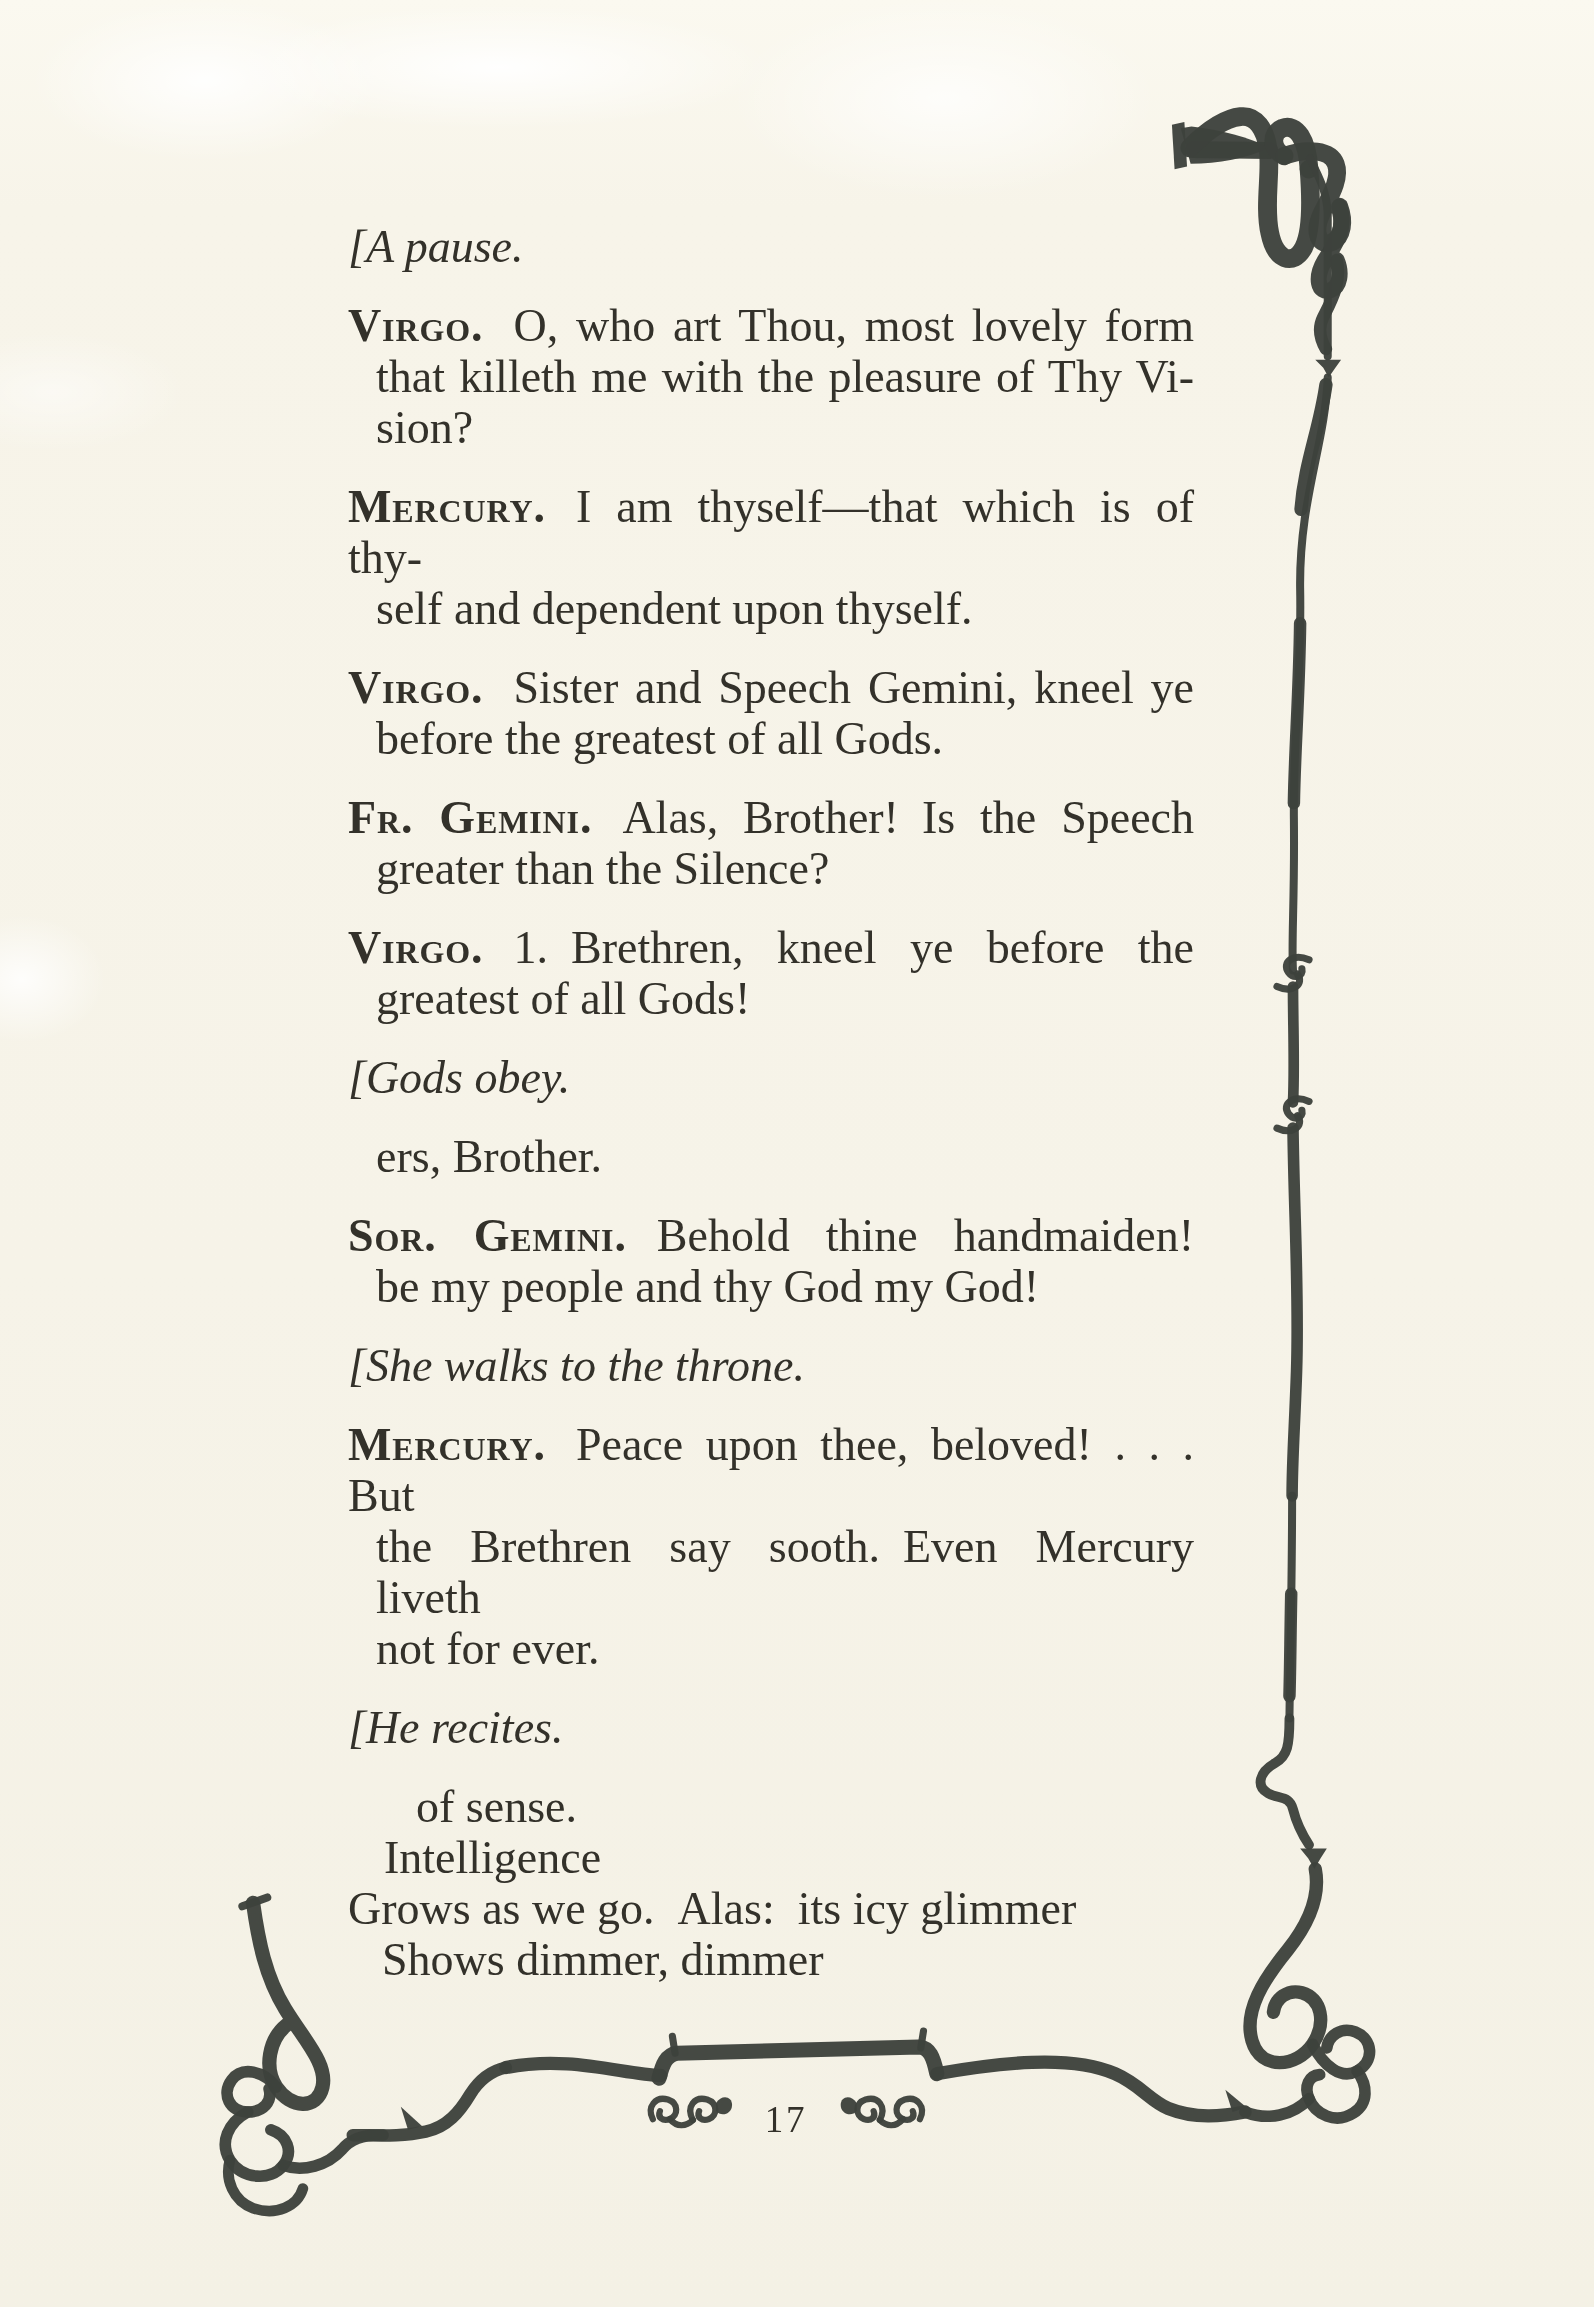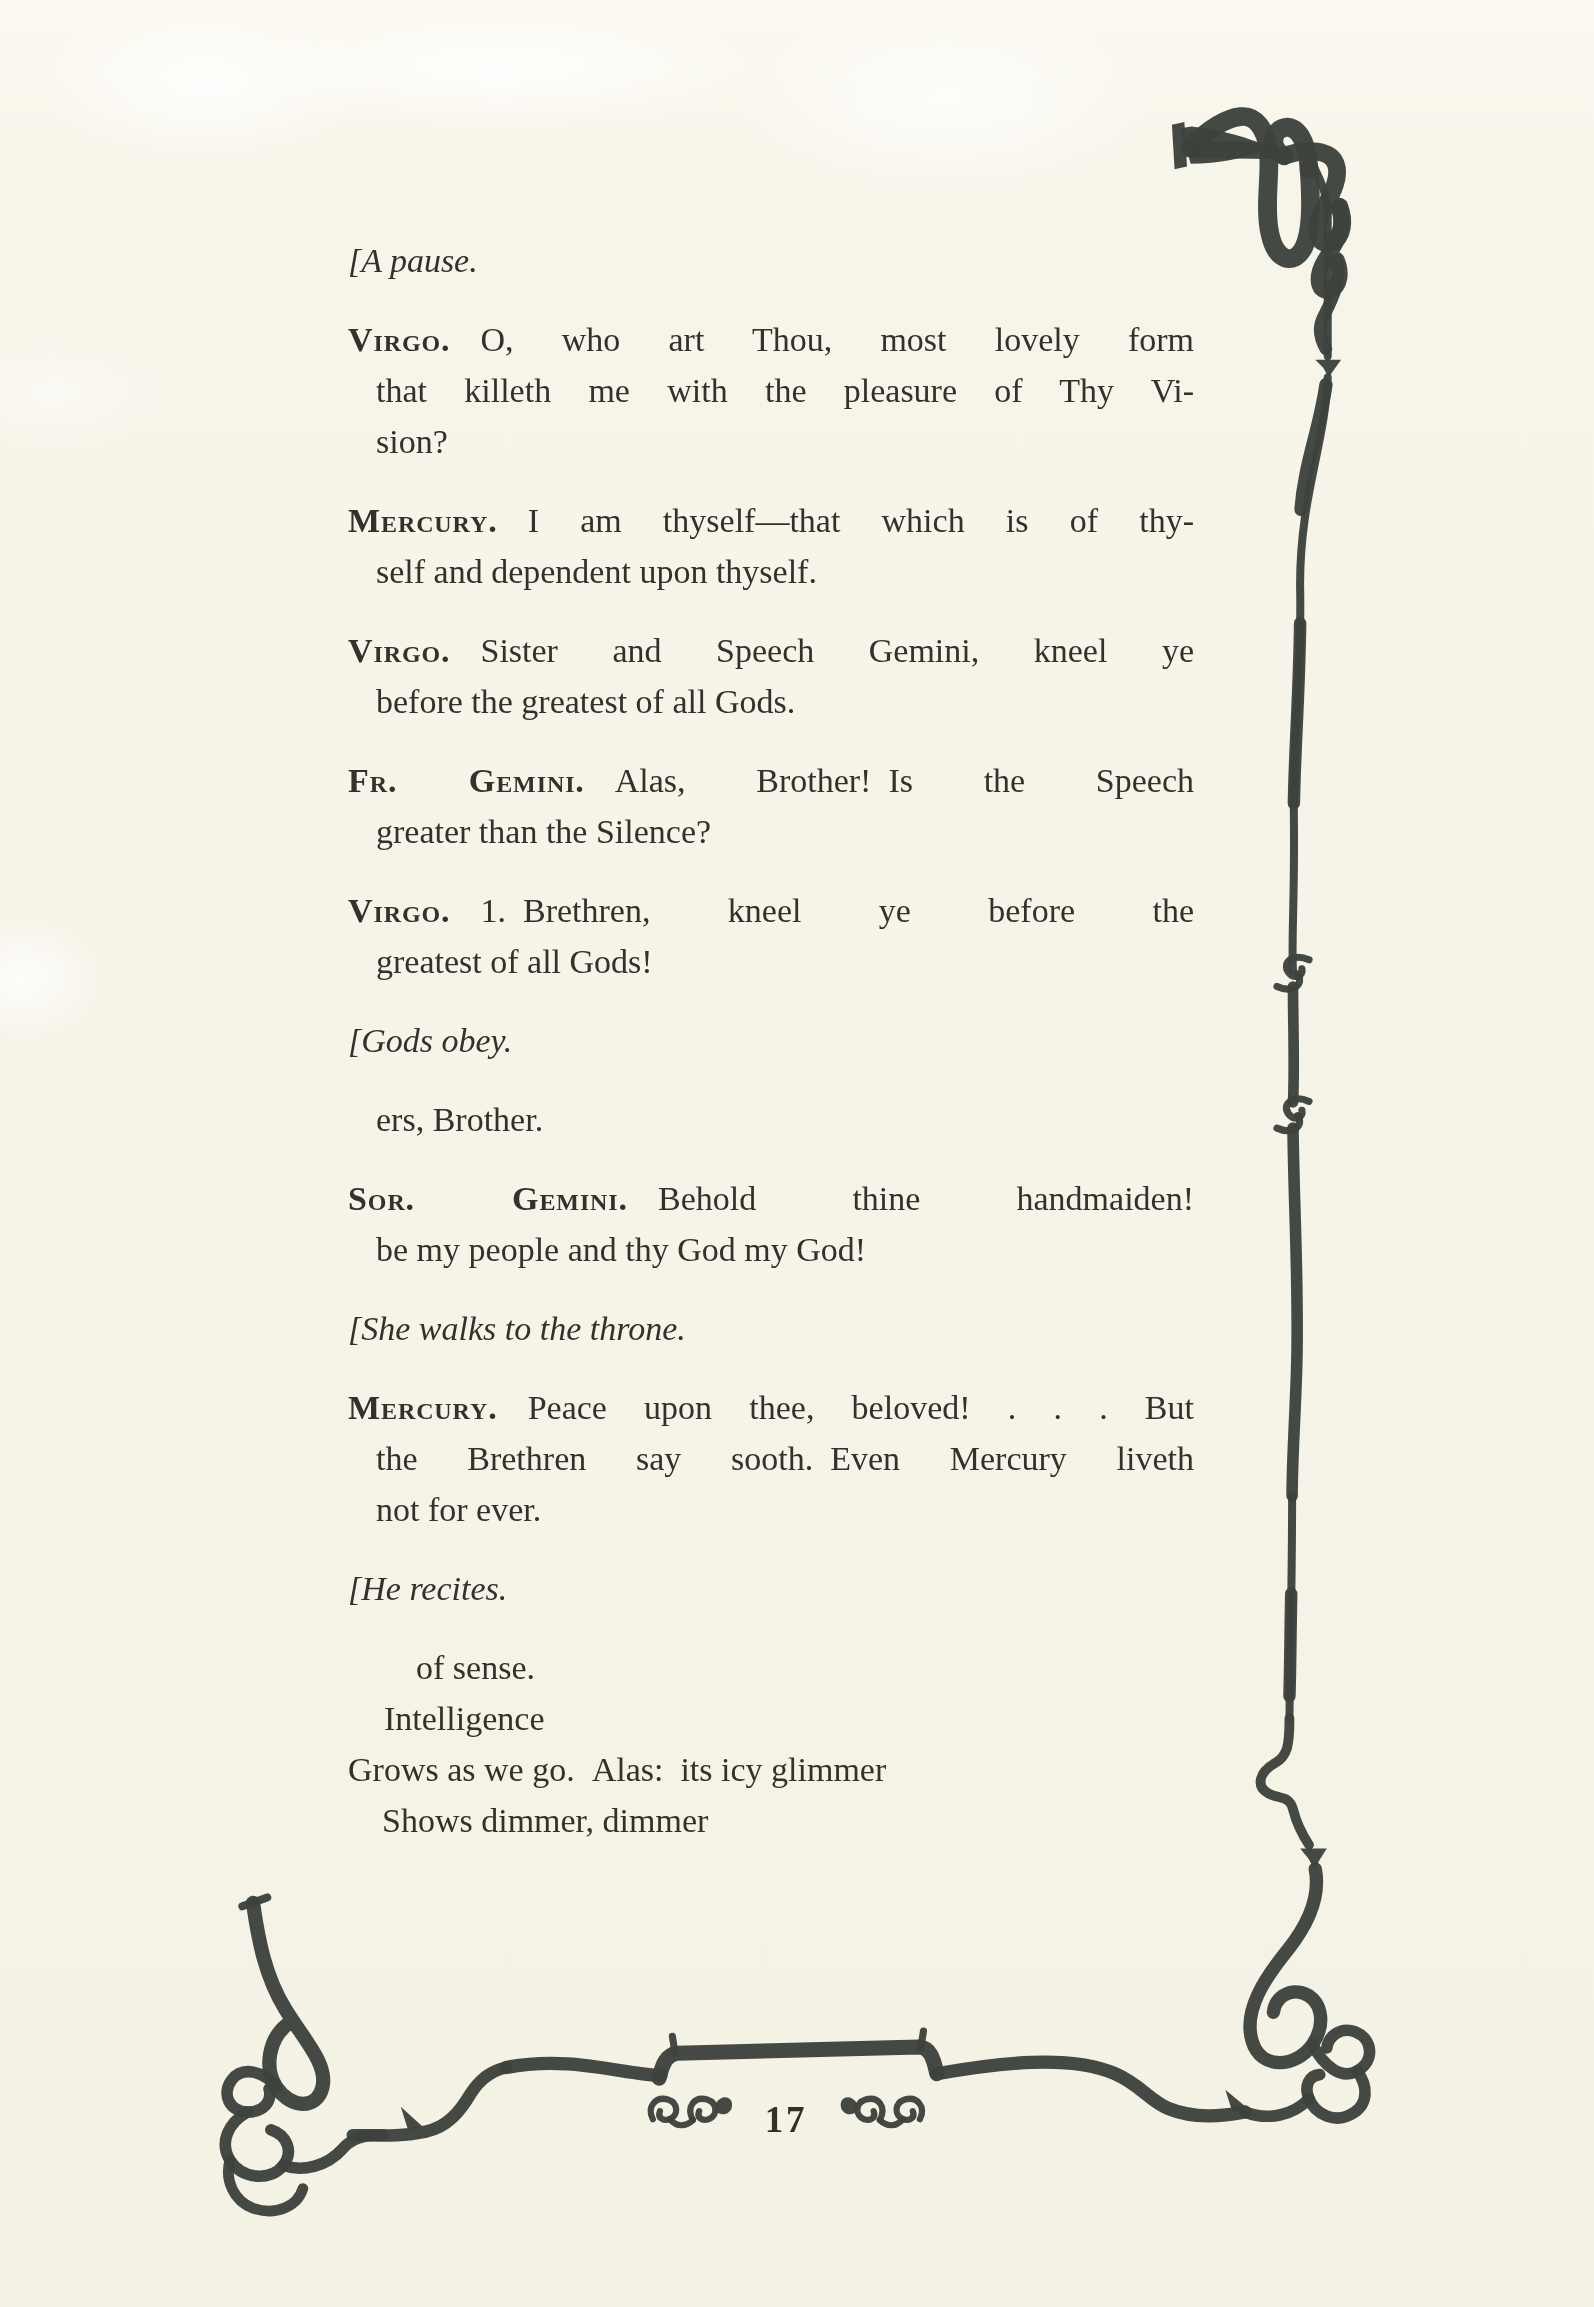--- a/index.html
+++ b/index.html
@@ -7,30 +7,30 @@
     position:relative;width:1595px;height:2307px;overflow:hidden;
     font-family:"Liberation Serif",serif;color:#33312a;
     background:
       radial-gradient(ellipse 392px 89px at 499px 67px, rgba(255,255,255,.95), rgba(255,255,255,0) 70%),
       radial-gradient(ellipse 249px 116px at 205px 80px, rgba(255,255,255,.9), rgba(255,255,255,0) 70%),
       radial-gradient(ellipse 285px 134px at 944px 98px, rgba(255,255,255,.75), rgba(255,255,255,0) 75%),
       radial-gradient(ellipse 116px 89px at 22px 979px, rgba(255,255,255,.85), rgba(255,255,255,0) 72%),
       radial-gradient(ellipse 178px 80px at 53px 392px, rgba(255,255,255,.5), rgba(255,255,255,0) 75%),
       linear-gradient(180deg,#fbf9f0 0%, #f7f4e9 9%, #f6f3e8 55%, #f4f1e5 100%);
   }
-  .text-col{position:absolute;left:348px;top:235px;width:846px;font-size:34px;line-height:51px;}
+  .text-col{position:absolute;left:348px;top:221px;width:846px;font-size:46px;line-height:51px;}
   .block{margin:0 0 28px 0;}
   .line{white-space:pre-wrap;text-align:left;}
   .jl{text-align:justify;text-align-last:justify;text-justify:inter-word;}
   .cont{padding-left:28px;}
   .stage .line{font-style:italic;}
   .speaker{font-variant:small-caps;font-weight:600;margin-right:30px;letter-spacing:0.9px;}
   .page-num{
     position:absolute;left:786px;top:2098px;transform:translateX(-50%);
-    font-size:37px;letter-spacing:2.7px;color:#33312a;font-weight:bold;
+    font-size:37px;letter-spacing:2.7px;color:#33312a;
   }
   svg.deco{position:absolute;left:0;top:0;pointer-events:none;}
   .deco path{stroke:#3d423c;fill:none;stroke-linecap:round;stroke-linejoin:round;opacity:.96;}
   .deco path.f{fill:#3d423c;stroke:none;}
 </style>
 </head>
 <body>
 
 <div class="page">
 

